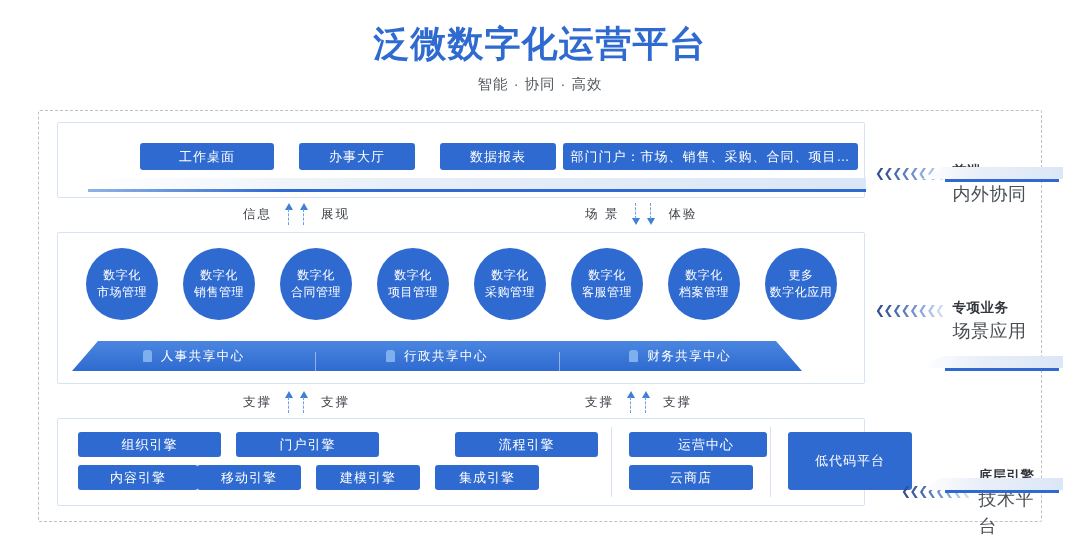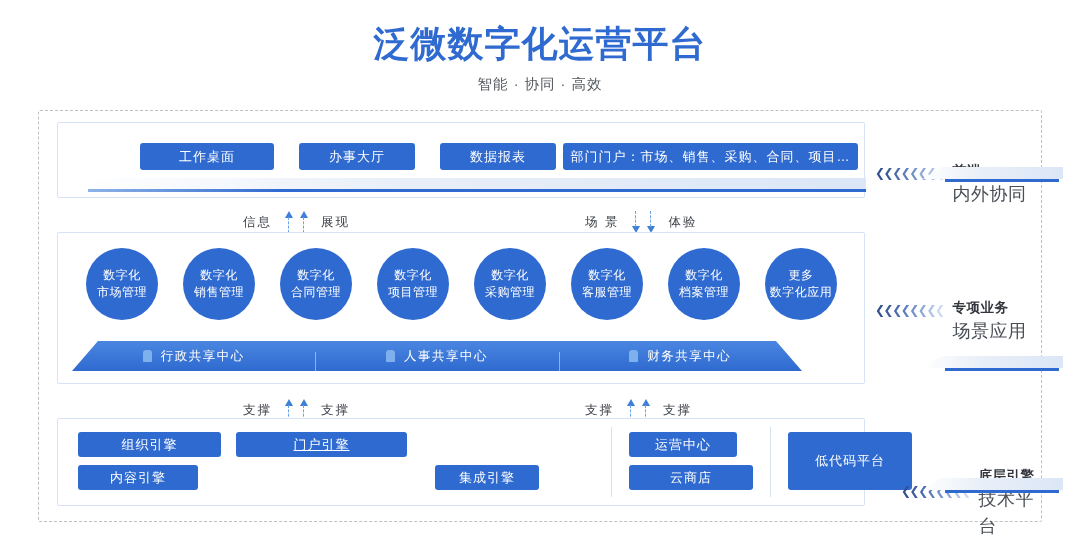--- a/index.html
+++ b/index.html
@@ -128,21 +128,20 @@
     height: 34px;
   }
   .conn-group {
     position: absolute;
     display: flex;
     align-items: center;
     gap: 13px;
     font-size: 12.5px;
     color: #3a3f46;
     letter-spacing: 2px;
-    margin-top: 8px;
   }
   .arrows {
     display: flex;
     gap: 7px;
     align-items: flex-end;
   }
   .arrow {
     width: 8px;
     height: 22px;
     position: relative;
@@ -355,25 +354,25 @@
     <div class="circle" style="left:707px; top:15px;">
       <span>更多</span>
       <span>数字化应用</span>
     </div>
 
     <div class="banner">
       <div class="body"></div>
       <div class="items">
         <div class="item">
           <span class="share-icon"></span>
-          <span>行政共享中心</span>
+          <span>人事共享中心</span>
         </div>
         <div class="item">
           <span class="share-icon"></span>
-          <span>人事共享中心</span>
+          <span>行政共享中心</span>
         </div>
         <div class="item">
           <span class="share-icon"></span>
           <span>财务共享中心</span>
         </div>
       </div>
     </div>
   </div>
 
   <div class="side-caption" style="left:836px; top:163px;">
@@ -423,28 +422,31 @@
             <i></i>
           </span>
       </span>
       <span>支撑</span>
     </div>
   </div>
 
   <div class="layer-panel" id="bottom-panel">
 
     <div class="chip" style="left:20px; top:13px; width:143px; height:25px;">组织引擎</div>
-    <div class="chip" style="left:178px; top:13px; width:171px; height:25px;text-decoration:underline;">门户引擎</div>
+    <div class="chip" style="left:178px; top:13px; width:143px; height:25px;">门户引擎</div>
+    <div class="chip" style="left:397px; top:13px; width:143px; height:25px;">流程引擎</div>
 
     <div class="chip" style="left:20px; top:46px; width:120px; height:25px;">内容引擎</div>
+    <div class="chip" style="left:139px; top:46px; width:104px; height:25px;">移动引擎</div>
+    <div class="chip" style="left:258px; top:46px; width:104px; height:25px;">建模引擎</div>
     <div class="chip" style="left:377px; top:46px; width:104px; height:25px;">集成引擎</div>
 
     <div class="vdiv" style="left:553px; top:8px; height:70px;"></div>
 
-    <div class="chip" style="left:571px; top:13px; width:108px; height:25px;">运营中心</div>
+    <div class="chip" style="left:571px; top:13px; width:122px; height:25px;padding-left:16px;">运营中心</div>
     <div class="chip" style="left:571px; top:46px; width:124px; height:25px;">云商店</div>
 
     <div class="vdiv" style="left:712px; top:8px; height:70px;"></div>
 
     <div class="big-chip" style="left:730px; top:13px; width:124px; height:58px;font-family:Liberation Serif, serif;">低代码平台</div>
   </div>
 
   <div class="side-caption" style="left:862px; top:331px;">
     <span class="chevrons">
       <span class="chev" style="color:#33508f">❮</span>

